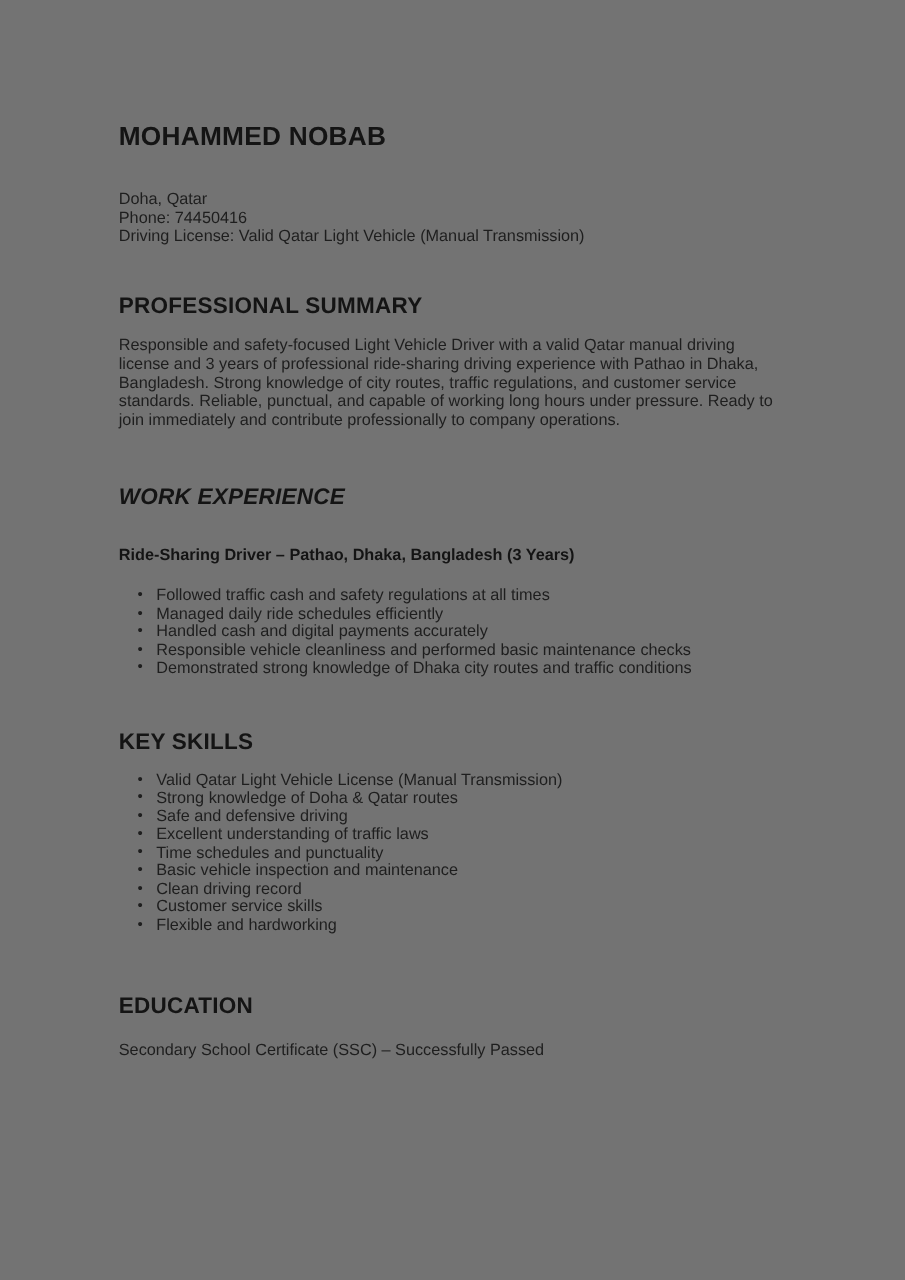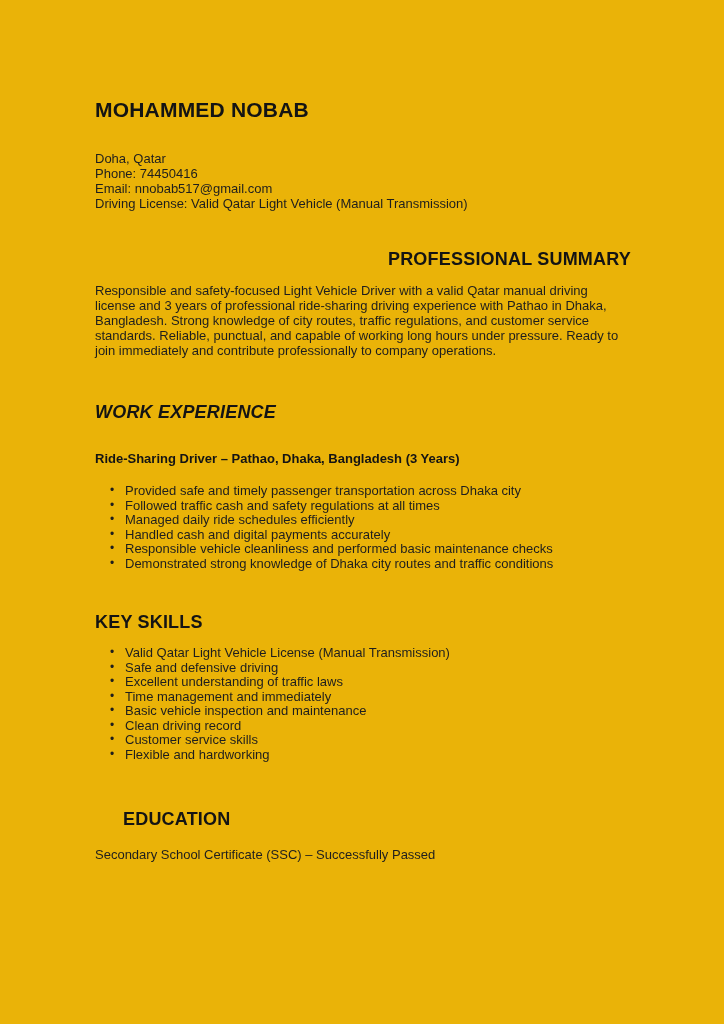--- a/index.html
+++ b/index.html
@@ -1,21 +1,21 @@
 <!DOCTYPE html>
 <html><head>
 <meta charset="utf-8">
 <style>
   * { box-sizing: border-box; }
   html, body { margin: 0; padding: 0; background: #ffffff; }
   .page {
     position: relative;
     width: 724px;
     height: 1024px;
-    background: #eab308;
+    background: #737373;
     font-family: "Liberation Sans", "DejaVu Sans", sans-serif;
     color: #1e1e1e;
     overflow: hidden;
   }
   .content {
     padding: 98px 93px 0 95px;
   }
   .name {
     font-size: 21px;
     font-weight: bold;
@@ -29,24 +29,24 @@
     line-height: 15px;
     color: #1e1e1e;
   }
   .section-heading {
     font-size: 18px;
     font-weight: bold;
     color: #141414;
     margin: 0;
     letter-spacing: 0.2px;
   }
-  .mt-summary   { margin-top: 38px; text-align: right; }
+  .mt-summary   { margin-top: 38px; }
   .mt-exp       { margin-top: 44px; font-style: italic; }
   .mt-skills    { margin-top: 41px; }
-  .mt-edu       { margin-top: 47px; margin-left: 28px; }
+  .mt-edu       { margin-top: 47px; }
   .body-text {
     font-size: 13px;
     line-height: 15px;
     color: #1e1e1e;
     margin: 13px 0 0 0;
     max-width: 537px;
   }
   .role-title {
     font-size: 13px;
     line-height: 15px;
@@ -81,44 +81,43 @@
 <body>
 
 <div class="page">
   <div class="content">
 
     <h1 class="name">MOHAMMED NOBAB</h1>
 
     <div class="contact-block">
       <p>Doha, Qatar</p>
       <p>Phone: 74450416</p>
-      <p>Email: nnobab517@gmail.com</p>
       <p>Driving License: Valid Qatar Light Vehicle (Manual Transmission)</p>
     </div>
 
     <h2 class="section-heading mt-summary">PROFESSIONAL SUMMARY</h2>
     <p class="body-text">Responsible and safety-focused Light Vehicle Driver with a valid Qatar manual driving license and 3 years of professional ride-sharing driving experience with Pathao in Dhaka, Bangladesh. Strong knowledge of city routes, traffic regulations, and customer service standards. Reliable, punctual, and capable of working long hours under pressure. Ready to join immediately and contribute professionally to company operations.</p>
 
     <h2 class="section-heading mt-exp">WORK EXPERIENCE</h2>
     <p class="role-title">Ride-Sharing Driver – Pathao, Dhaka, Bangladesh (3 Years)</p>
     <ul class="bullets">
-      <li>Provided safe and timely passenger transportation across Dhaka city</li>
       <li>Followed traffic cash and safety regulations at all times</li>
       <li>Managed daily ride schedules efficiently</li>
       <li>Handled cash and digital payments accurately</li>
       <li>Responsible vehicle cleanliness and performed basic maintenance checks</li>
       <li>Demonstrated strong knowledge of Dhaka city routes and traffic conditions</li>
     </ul>
 
     <h2 class="section-heading mt-skills">KEY SKILLS</h2>
     <ul class="bullets tight">
       <li>Valid Qatar Light Vehicle License (Manual Transmission)</li>
+      <li>Strong knowledge of Doha &amp; Qatar routes</li>
       <li>Safe and defensive driving</li>
       <li>Excellent understanding of traffic laws</li>
-      <li>Time management and immediately</li>
+      <li>Time schedules and punctuality</li>
       <li>Basic vehicle inspection and maintenance</li>
       <li>Clean driving record</li>
       <li>Customer service skills</li>
       <li>Flexible and hardworking</li>
     </ul>
 
     <h2 class="section-heading mt-edu">EDUCATION</h2>
     <p class="body-text" style="margin-top:17px;">Secondary School Certificate (SSC) – Successfully Passed</p>
 
   </div>

